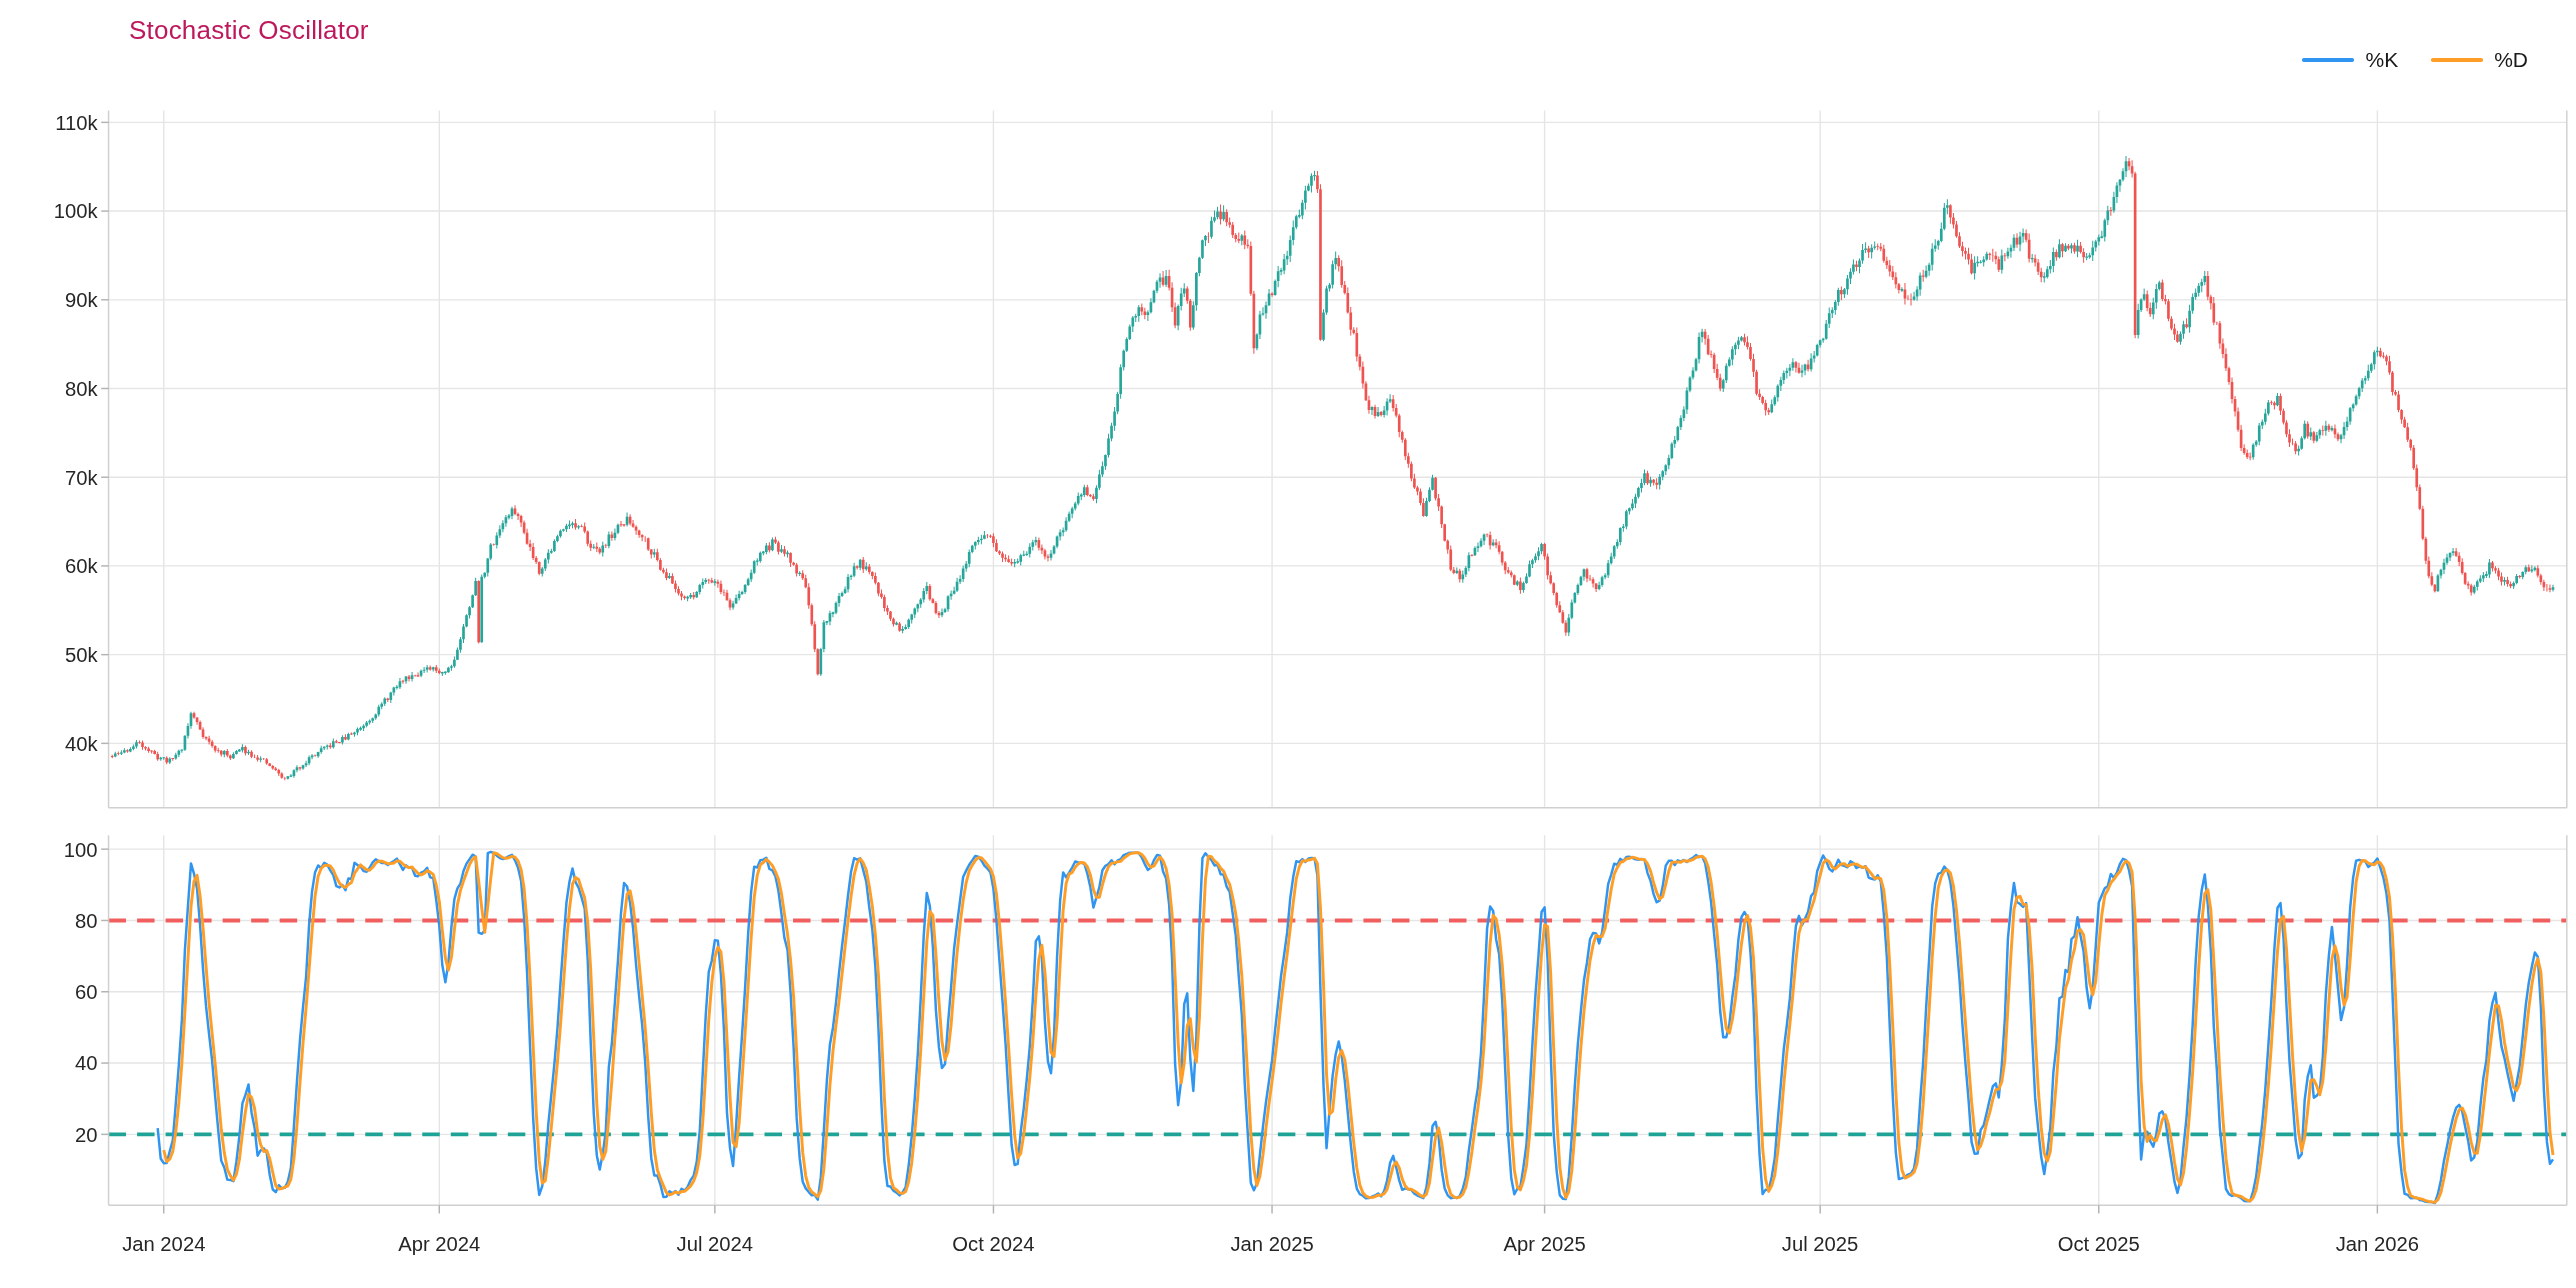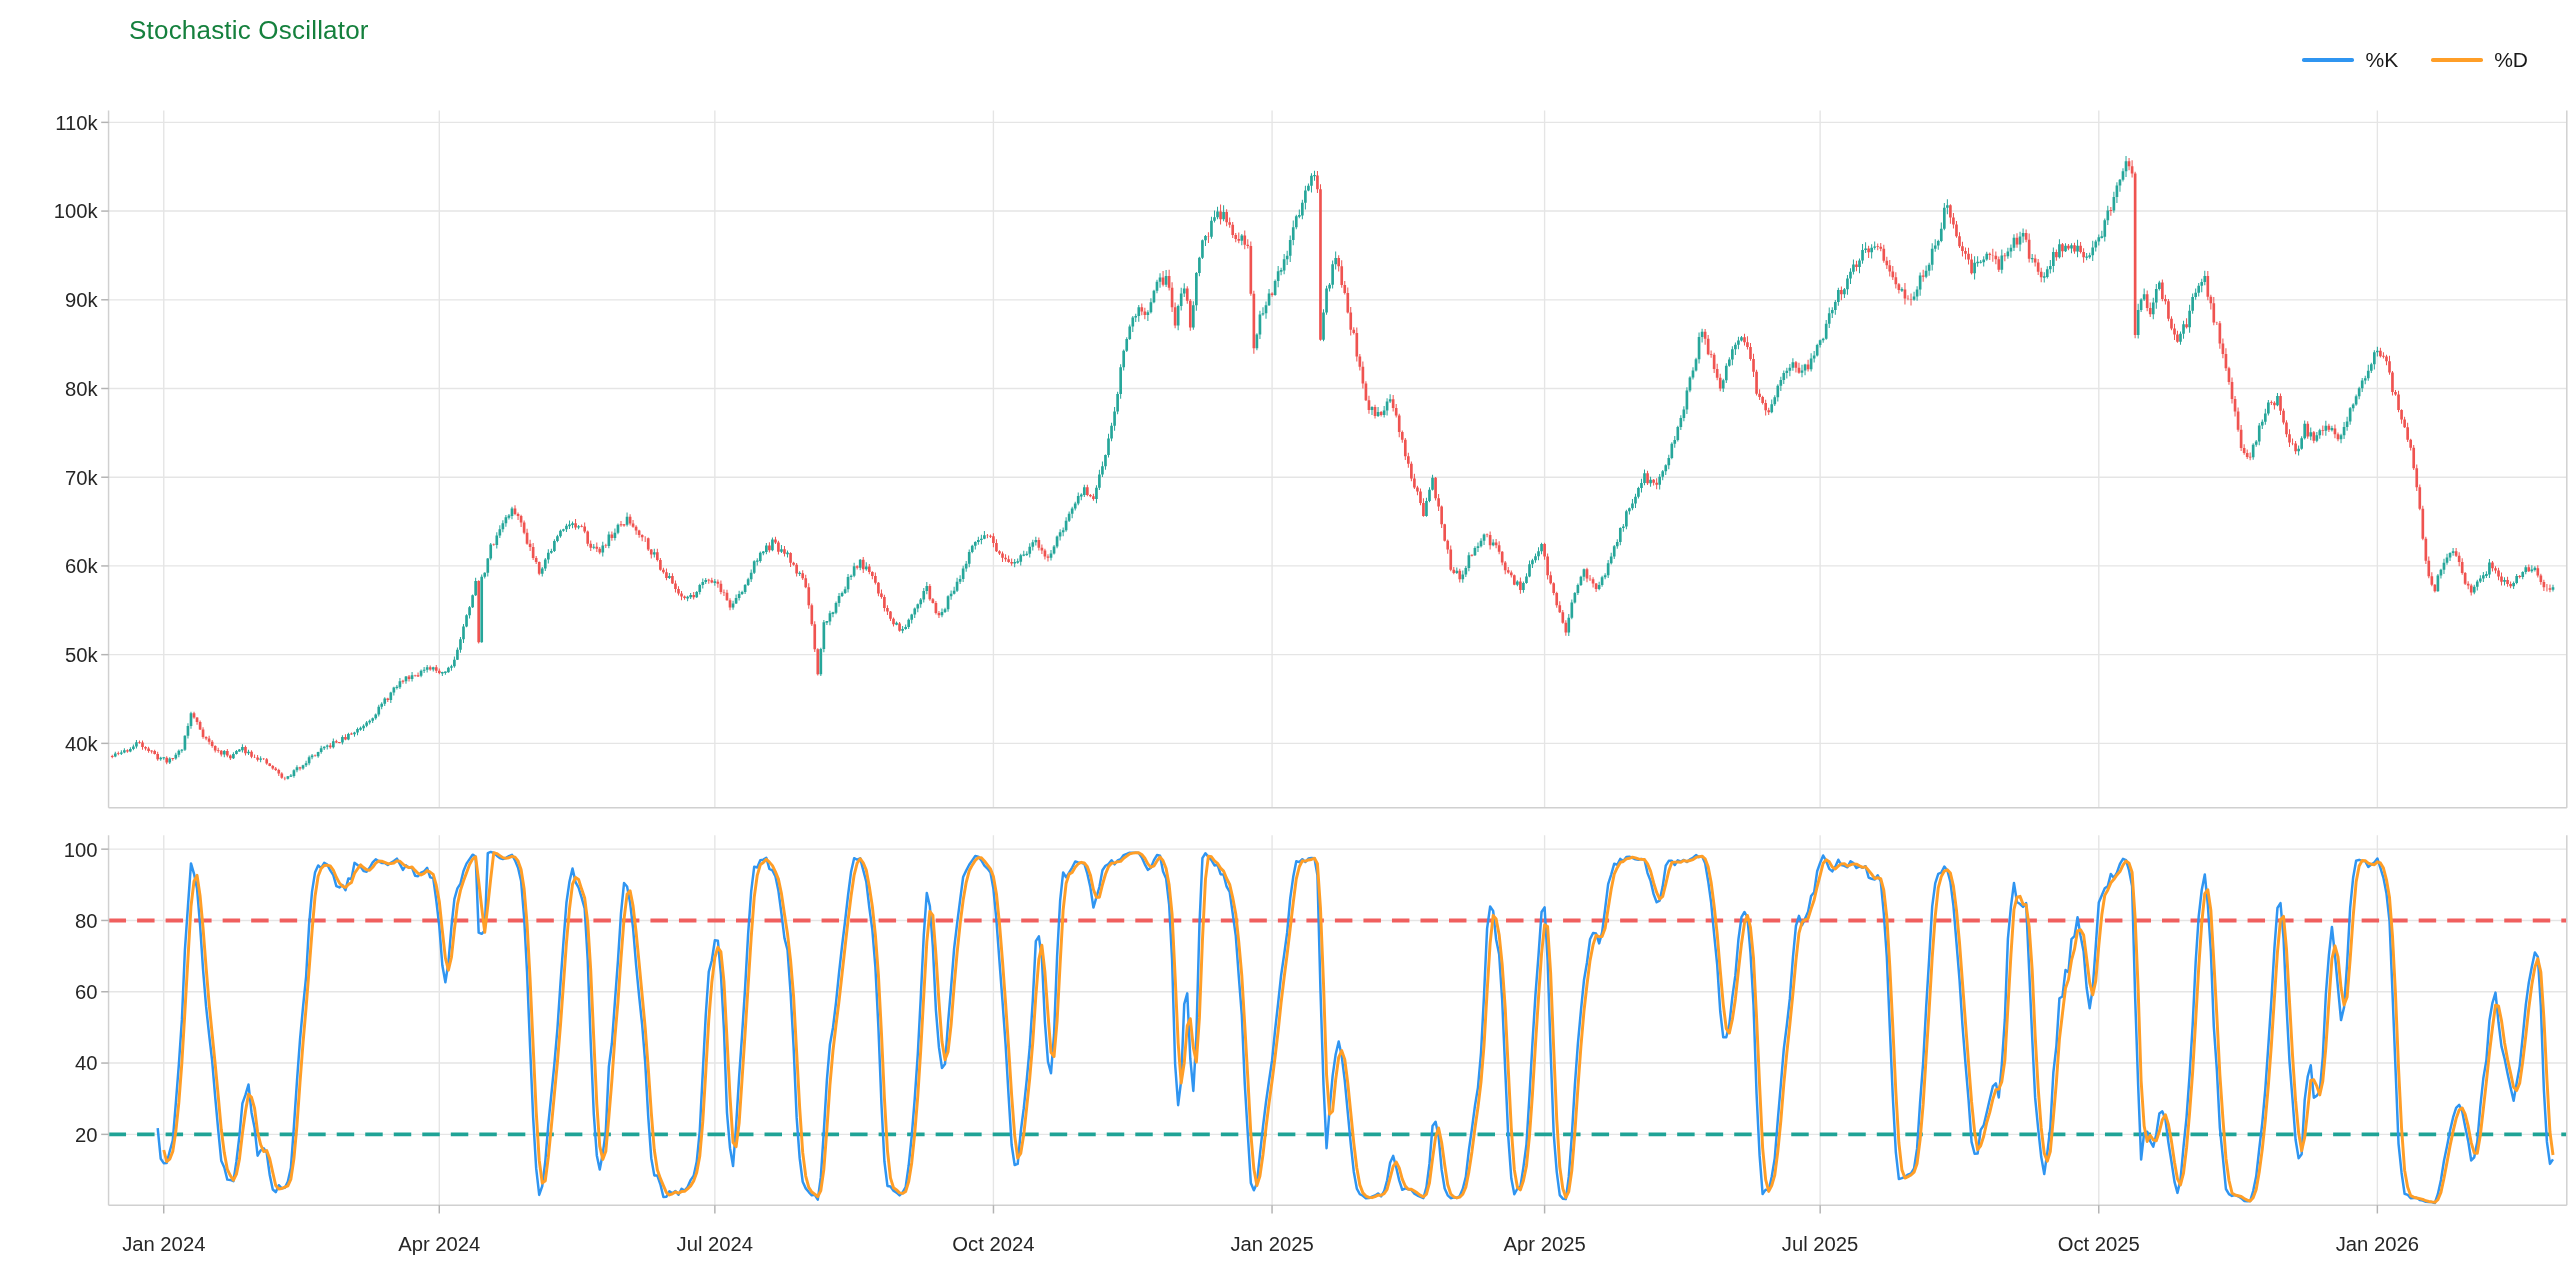--- a/index.html
+++ b/index.html
@@ -1,18 +1,18 @@
 <!DOCTYPE html>
 <html style="font-size:14.7px"><head>
 <meta charset="utf-8">
 <style>
   html,body{margin:0;padding:0;background:#ffffff;}
   body{width:2576px;height:1288px;position:relative;overflow:hidden;
        font-family:"Liberation Sans","DejaVu Sans",sans-serif;}
-  .chart-title{position:absolute;left:129px;top:14.7px;font-size:26px;color:#15803d;letter-spacing:0.2px;}
+  .chart-title{position:absolute;left:129px;top:14.7px;font-size:26px;color:#be185d;letter-spacing:0.2px;}
   .legend{position:absolute;top:48px;right:48px;display:flex;align-items:center;gap:33px;}
   .legend-item{display:flex;align-items:center;gap:11px;cursor:pointer;}
   .legend-swatch{width:52px;height:4.6px;border-radius:1.8px;display:inline-block;}
   .legend-label{font-size:21px;color:#1a1a1a;}
   svg{position:absolute;left:0;top:0;}
   text{font-family:"Liberation Sans","DejaVu Sans",sans-serif;}
 </style>
 </head>
 <body>
 

